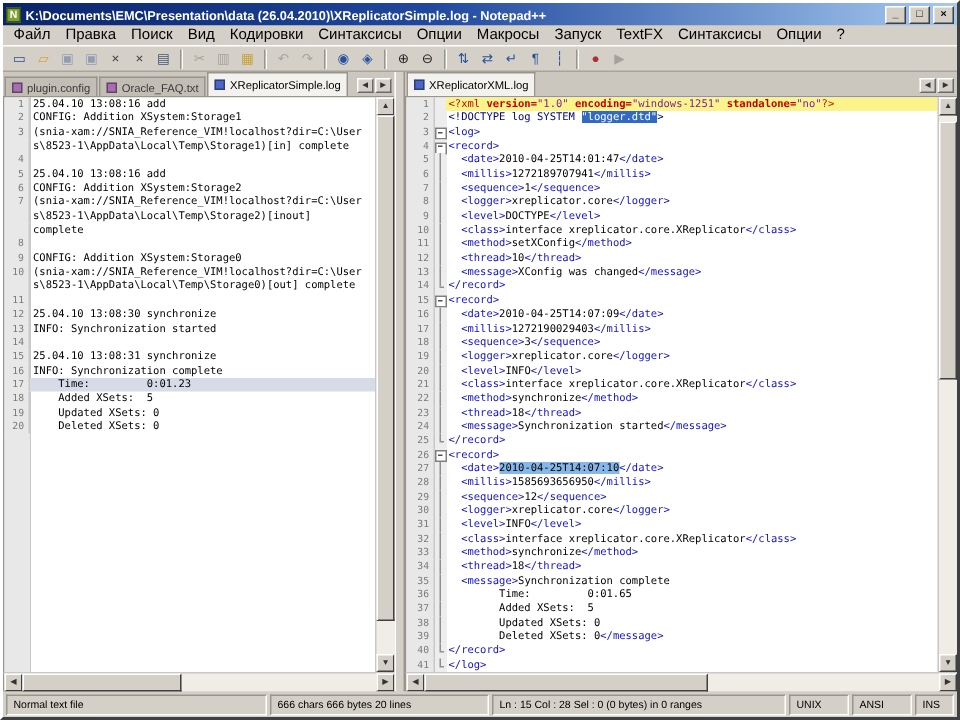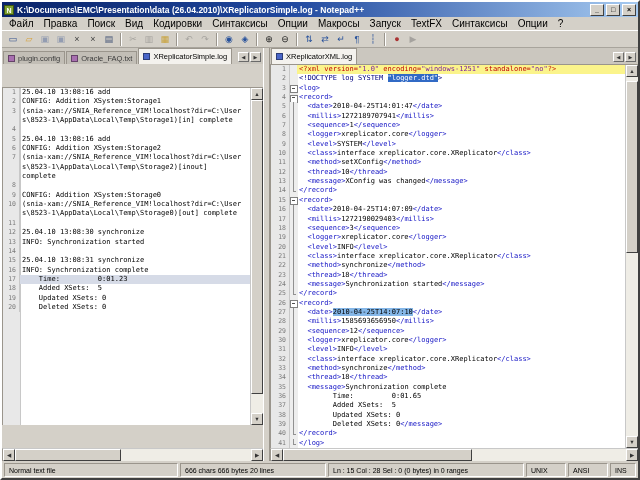--- a/index.html
+++ b/index.html
@@ -15,21 +15,21 @@
   .menubar{height:13px;flex:0 0 13px;display:flex;align-items:center;font-size:10px;padding-left:2px;background:#D4D0C8;}
   .menu-item{padding:0 5px;white-space:nowrap;}
   
   .toolbar{height:18px;flex:0 0 18px;display:flex;align-items:center;padding:1px 3px;border-top:1px solid #fff;border-bottom:1px solid #a8a49c;background:#D4D0C8;}
   .tb-btn{width:16px;height:15px;display:flex;align-items:center;justify-content:center;font-size:9px;}
   .tb-btn.dis{opacity:.4;}
   .tb-sep{width:2px;height:13px;border-left:1px solid #9a958c;border-right:1px solid #fff;margin:0 3px;}
   
   .main{flex:1;display:flex;min-height:0;}
   .pane{display:flex;flex-direction:column;min-width:0;}
-  .pane.left{width:261px;flex:0 0 261px;gap:23px;}
+  .pane.left{width:261px;flex:0 0 261px;}
   .pane.right{flex:1;}
   .splitter{width:7px;flex:0 0 7px;background:#D4D0C8;border-left:1px solid #fff;border-right:1px solid #9a958c;}
   
   .tabbar{height:16px;flex:0 0 16px;display:flex;align-items:flex-end;background:#CBC7BF;padding-left:1px;}
   .tab{display:flex;align-items:center;height:13px;padding:0 4px;font-size:7.5px;background:#C2BEB6;border:1px solid #9a958c;border-bottom:none;margin-right:1px;color:#3a3a3a;white-space:nowrap;}
   .tab.active{background:#F4F2EE;height:16px;color:#000;justify-content:center;}
   .tab-icon{width:7px;height:7px;margin-right:3px;border:1px solid rgba(0,0,0,.4);}
   .tabnav{margin-left:auto;display:flex;gap:1px;margin-bottom:2px;margin-right:2px;}
   .tabnav-btn{width:11px;height:10px;background:#D4D0C8;border:1px solid;border-color:#fff #6a6a6a #6a6a6a #fff;font-size:5px;line-height:9px;text-align:center;color:#333;}
   
@@ -45,21 +45,21 @@
   .f-s::after{content:"";position:absolute;left:1.5px;top:4px;width:3px;height:1px;background:#505050;}
   .f-m::before{content:"";position:absolute;left:3px;top:0;width:1px;height:100%;background:#909090;}
   .f-e::before{content:"";position:absolute;left:3px;top:0;width:1px;height:5px;background:#909090;}
   .f-e::after{content:"";position:absolute;left:3px;top:5px;width:3px;height:1px;background:#909090;}
   .txt{flex:1;padding-left:2px;overflow:hidden;color:#000;}
   .row.cur .txt{background:#D6DBE7;}
   .row.ydecl .txt{background:#FBF48B;}
   .sg-g{color:#1212C4;}
   .sg-t{color:#000;}
   .sg-p{color:#C41200;}
-  .sg-a{color:#C00000;}
+  .sg-a{color:#C00000;font-weight:bold;}
   .sg-v{color:#7A1FA0;}
   .sg-d{color:#000080;}
   .sg-ds{background:#316AC5;color:#fff;}
   .sg-s{background:#85B7E8;color:#000;}
   
   .vscroll{flex:0 0 13px;width:13px;background:#EFEDE6;display:flex;flex-direction:column;border-left:1px solid #C8C8C8;}
   .sbtn{flex:0 0 12px;height:12px;background:#D4D0C8;border:1px solid;border-color:#fff #404040 #404040 #fff;font-size:5.5px;line-height:10px;text-align:center;color:#333;}
   .strack{flex:1;position:relative;}
   .sthumb{position:absolute;left:0;right:0;background:#D4D0C8;border:1px solid;border-color:#fff #404040 #404040 #fff;}
   .hscroll{height:13px;flex:0 0 13px;background:#EFEDE6;display:flex;border-top:1px solid #C8C8C8;border-left:1px solid #9a958c;}
@@ -215,21 +215,21 @@
       <div class="editor">
         <div class="code rgut">
             <div class="row rrow ydecl"><span class="ln">1</span><span class="fold"></span><span class="txt"><span class="sg-p">&lt;?xml</span><span class="sg-a"> version=</span><span class="sg-v">"1.0"</span><span class="sg-a"> encoding=</span><span class="sg-v">"windows-1251"</span><span class="sg-a"> standalone=</span><span class="sg-v">"no"</span><span class="sg-p">?&gt;</span></span></div>
             <div class="row rrow"><span class="ln">2</span><span class="fold"></span><span class="txt"><span class="sg-d">&lt;!DOCTYPE log SYSTEM </span><span class="sg-ds">"logger.dtd"</span><span class="sg-d">&gt;</span></span></div>
             <div class="row rrow"><span class="ln">3</span><span class="fold f-s"></span><span class="txt"><span class="sg-g">&lt;log&gt;</span></span></div>
             <div class="row rrow"><span class="ln">4</span><span class="fold f-s"></span><span class="txt"><span class="sg-g">&lt;record&gt;</span></span></div>
             <div class="row rrow"><span class="ln">5</span><span class="fold f-m"></span><span class="txt"><span class="sg-t">  </span><span class="sg-g">&lt;date&gt;</span><span class="sg-t">2010-04-25T14:01:47</span><span class="sg-g">&lt;/date&gt;</span></span></div>
             <div class="row rrow"><span class="ln">6</span><span class="fold f-m"></span><span class="txt"><span class="sg-t">  </span><span class="sg-g">&lt;millis&gt;</span><span class="sg-t">1272189707941</span><span class="sg-g">&lt;/millis&gt;</span></span></div>
             <div class="row rrow"><span class="ln">7</span><span class="fold f-m"></span><span class="txt"><span class="sg-t">  </span><span class="sg-g">&lt;sequence&gt;</span><span class="sg-t">1</span><span class="sg-g">&lt;/sequence&gt;</span></span></div>
             <div class="row rrow"><span class="ln">8</span><span class="fold f-m"></span><span class="txt"><span class="sg-t">  </span><span class="sg-g">&lt;logger&gt;</span><span class="sg-t">xreplicator.core</span><span class="sg-g">&lt;/logger&gt;</span></span></div>
-            <div class="row rrow"><span class="ln">9</span><span class="fold f-m"></span><span class="txt"><span class="sg-t">  </span><span class="sg-g">&lt;level&gt;</span><span class="sg-t">SYSTEM</span><span class="sg-g">&lt;/level&gt;</span></span></div>
+            <div class="row rrow"><span class="ln">9</span><span class="fold f-m"></span><span class="txt"><span class="sg-t">  </span><span class="sg-g">&lt;level&gt;</span><span class="sg-t">DOCTYPE</span><span class="sg-g">&lt;/level&gt;</span></span></div>
             <div class="row rrow"><span class="ln">10</span><span class="fold f-m"></span><span class="txt"><span class="sg-t">  </span><span class="sg-g">&lt;class&gt;</span><span class="sg-t">interface xreplicator.core.XReplicator</span><span class="sg-g">&lt;/class&gt;</span></span></div>
             <div class="row rrow"><span class="ln">11</span><span class="fold f-m"></span><span class="txt"><span class="sg-t">  </span><span class="sg-g">&lt;method&gt;</span><span class="sg-t">setXConfig</span><span class="sg-g">&lt;/method&gt;</span></span></div>
             <div class="row rrow"><span class="ln">12</span><span class="fold f-m"></span><span class="txt"><span class="sg-t">  </span><span class="sg-g">&lt;thread&gt;</span><span class="sg-t">10</span><span class="sg-g">&lt;/thread&gt;</span></span></div>
             <div class="row rrow"><span class="ln">13</span><span class="fold f-m"></span><span class="txt"><span class="sg-t">  </span><span class="sg-g">&lt;message&gt;</span><span class="sg-t">XConfig was changed</span><span class="sg-g">&lt;/message&gt;</span></span></div>
             <div class="row rrow"><span class="ln">14</span><span class="fold f-e"></span><span class="txt"><span class="sg-g">&lt;/record&gt;</span></span></div>
             <div class="row rrow"><span class="ln">15</span><span class="fold f-s"></span><span class="txt"><span class="sg-g">&lt;record&gt;</span></span></div>
             <div class="row rrow"><span class="ln">16</span><span class="fold f-m"></span><span class="txt"><span class="sg-t">  </span><span class="sg-g">&lt;date&gt;</span><span class="sg-t">2010-04-25T14:07:09</span><span class="sg-g">&lt;/date&gt;</span></span></div>
             <div class="row rrow"><span class="ln">17</span><span class="fold f-m"></span><span class="txt"><span class="sg-t">  </span><span class="sg-g">&lt;millis&gt;</span><span class="sg-t">1272190029403</span><span class="sg-g">&lt;/millis&gt;</span></span></div>
             <div class="row rrow"><span class="ln">18</span><span class="fold f-m"></span><span class="txt"><span class="sg-t">  </span><span class="sg-g">&lt;sequence&gt;</span><span class="sg-t">3</span><span class="sg-g">&lt;/sequence&gt;</span></span></div>
             <div class="row rrow"><span class="ln">19</span><span class="fold f-m"></span><span class="txt"><span class="sg-t">  </span><span class="sg-g">&lt;logger&gt;</span><span class="sg-t">xreplicator.core</span><span class="sg-g">&lt;/logger&gt;</span></span></div>

